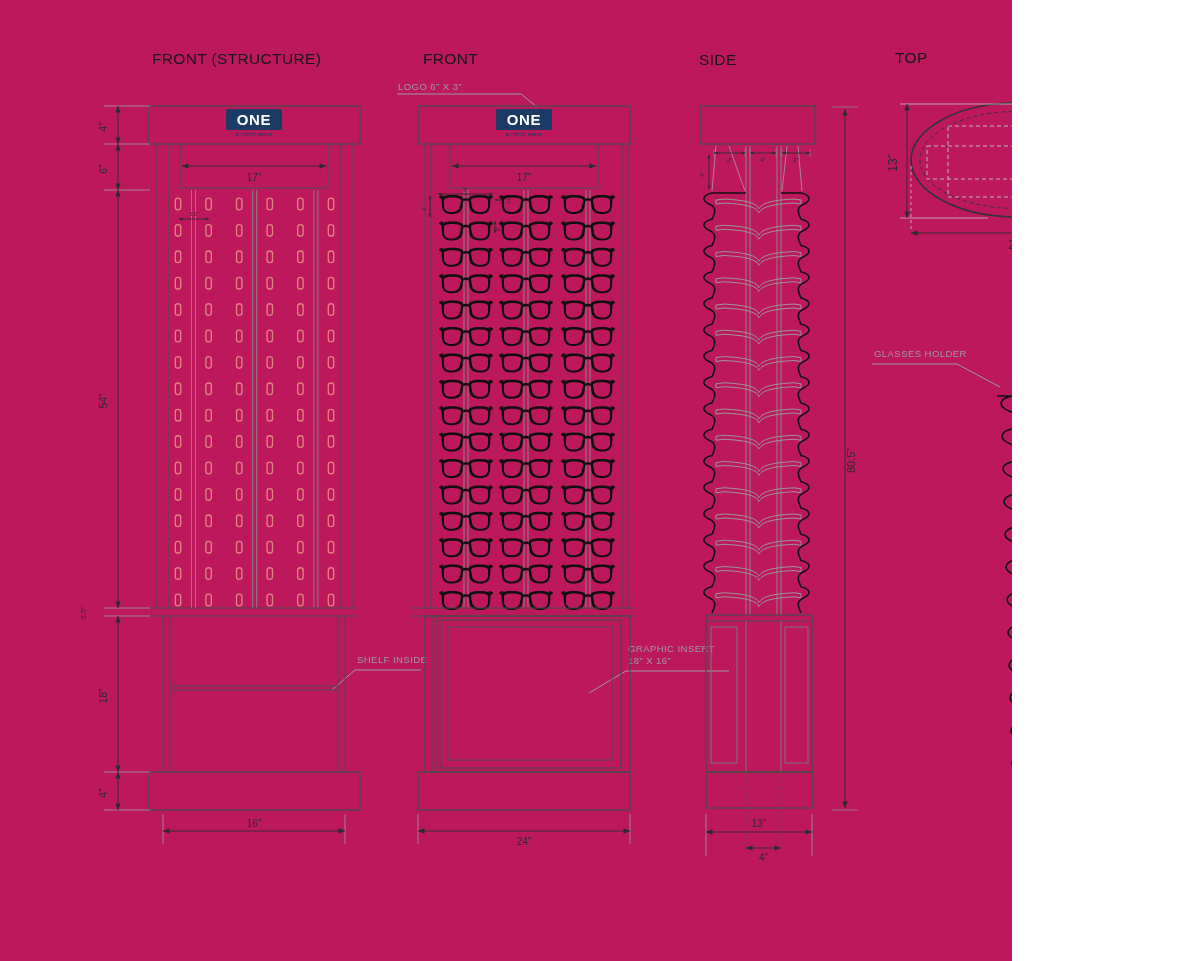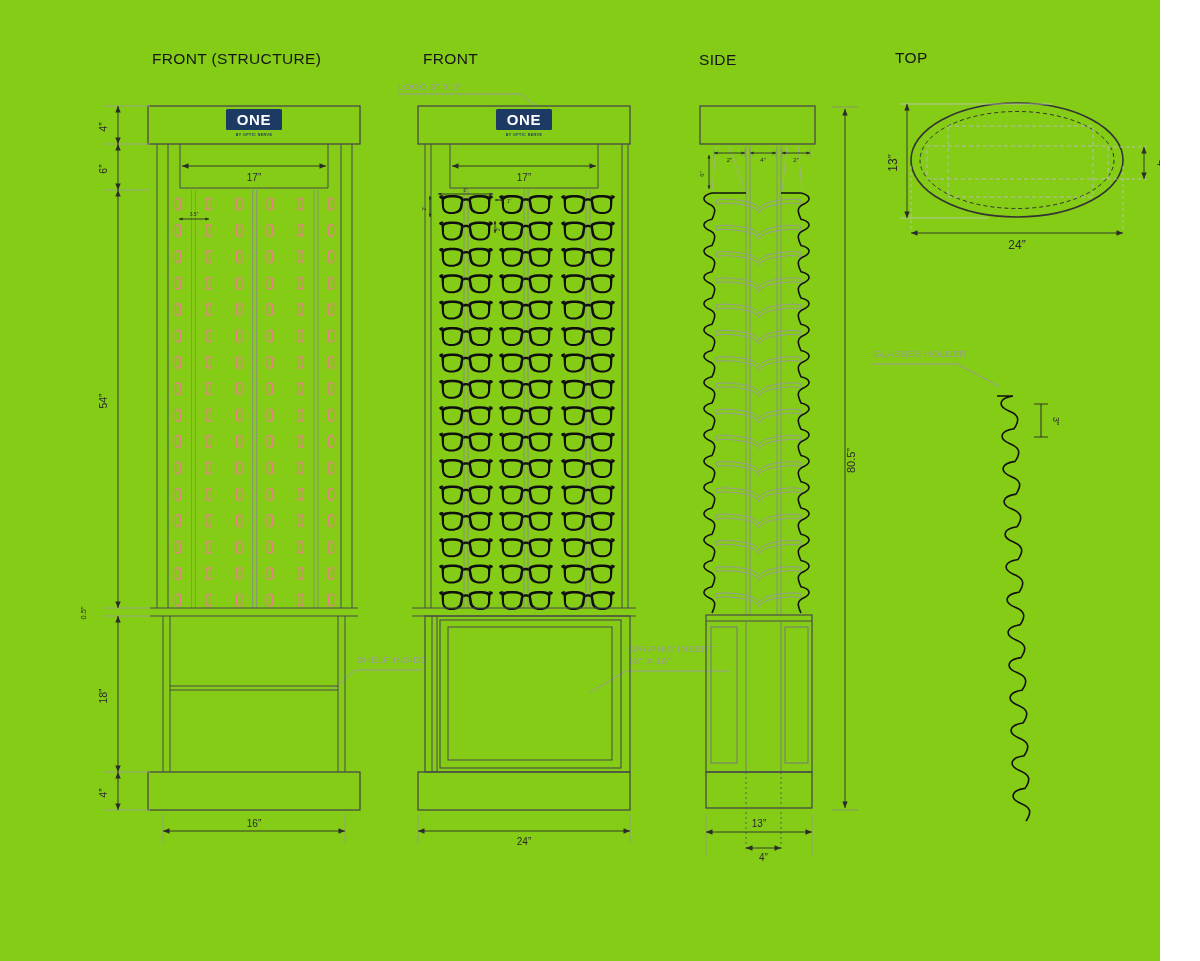--- a/index.html
+++ b/index.html
@@ -1,16 +1,16 @@
 <!DOCTYPE html>
 <html><head>
 <meta charset="utf-8">
 <style>
   html,body{margin:0;padding:0;background:#fff}
-  .canvas{position:relative;width:1160px;height:961px;background:#84cc16;overflow:hidden;
+  .canvas{position:relative;width:1012px;height:961px;background:#be185d;overflow:hidden;
           font-family:"Liberation Sans",sans-serif}
   svg{display:block}
   svg text{font-family:"Liberation Sans",sans-serif}
   .title{font-size:15.5px;fill:#161616;letter-spacing:.35px}
   .annot{font-size:9.5px;fill:#9b9b9b;letter-spacing:.45px}
   .logo-one{font-size:15px;font-weight:bold;fill:#ffffff;letter-spacing:.6px}
   .logo-sub{font-size:3.6px;font-weight:bold;letter-spacing:.45px}
   .dim{fill:#2b2b2b}
 </style>
 </head>

